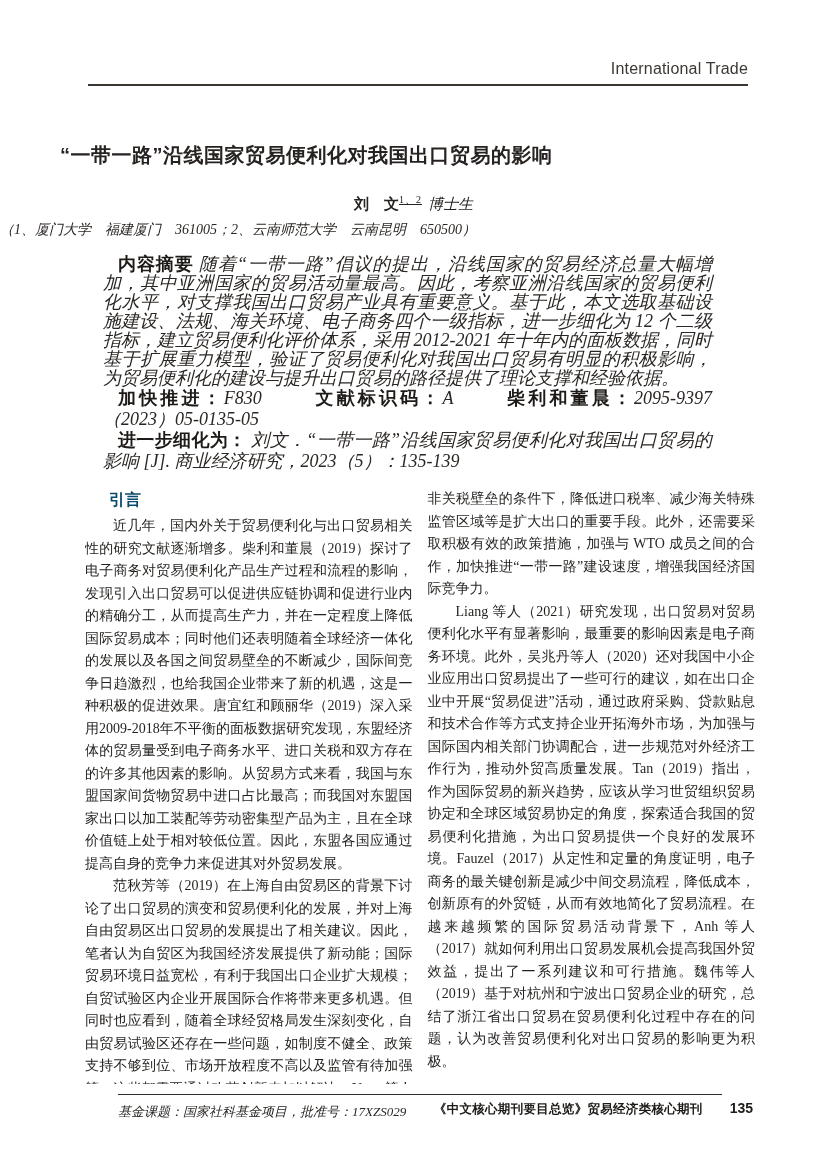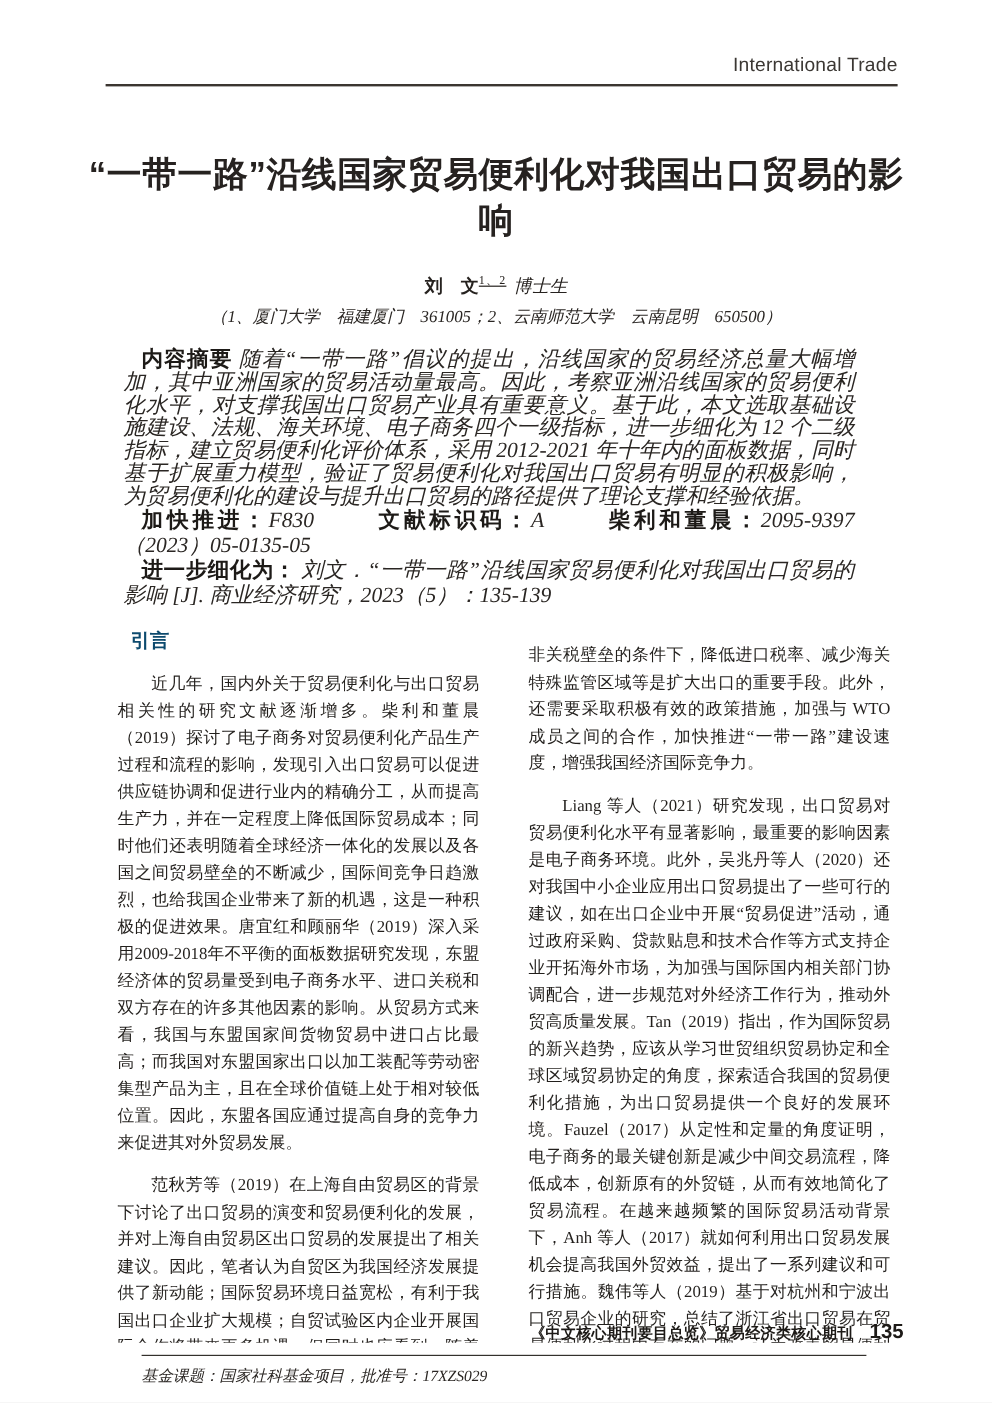--- a/index.html
+++ b/index.html
@@ -1,38 +1,38 @@
 <!DOCTYPE html>
 <html><head>
 <meta charset="utf-8">
 <style>
   html,body{margin:0;padding:0;background:#e8e8e8;}
   .page{
     width:827px;height:1169px;background:#ffffff;color:#201d1a;
-    position:relative;box-sizing:border-box;padding-top:46px;overflow:hidden;
+    position:relative;box-sizing:border-box;padding-top:60px;overflow:hidden;
     font-family:"Liberation Serif","DejaVu Serif",serif;margin:0 auto;
   }
   
   .hdr{margin:0 79px 0 88px;}
   .hdr-text{
     text-align:right;font-family:"Liberation Sans","DejaVu Sans",sans-serif;
     font-size:16px;color:#3b3733;line-height:18px;letter-spacing:.2px;
   }
   .hdr-rule{border:none;border-top:2px solid #3b3530;margin:6px 0 0 0;}
   
   .title{
-    margin:56px 60px 0 60px;text-align:center;
+    margin:56px 60px 0 60px;
     font-family:"Liberation Sans","DejaVu Sans",sans-serif;
-    font-size:29px;font-weight:700;line-height:1.3;color:#262220;letter-spacing:.5px;
+    font-size:20px;font-weight:700;line-height:1.3;color:#262220;letter-spacing:.5px;
   }
   .author-line{margin-top:22px;text-align:center;font-size:15px;line-height:20px;color:#26221f;}
   .author-name{font-family:"Liberation Sans","DejaVu Sans",sans-serif;font-weight:700;}
   .author-sup{font-size:10px;vertical-align:super;letter-spacing:1px;text-decoration:underline;}
   .author-role{font-style:italic;margin-left:6px;}
-  .affil{margin-top:6px;text-align:center;font-size:14px;line-height:19px;font-style:italic;color:#2a2623;}
+  .affil{margin-top:6px;font-size:14px;line-height:19px;font-style:italic;color:#2a2623;}
   
   .absblock{
     margin:16px 115px 0 103px;font-size:18px;line-height:19px;
     text-align:justify;color:#2a2623;
   }
   .absblock .entry{text-indent:15px;}
   .lab{
     font-family:"Liberation Sans","DejaVu Sans",sans-serif;font-weight:700;
     font-style:normal;color:#1d1a17;
   }
@@ -41,32 +41,32 @@
   .metaline .pair{margin-right:46px;}
   .metaline .pair:last-child{margin-right:0;}
   .cit{line-height:21px;}
   
   .columns{display:flex;gap:15px;margin:16px 72px 0 85px;height:596px;overflow:hidden;}
   .col{flex:1;font-size:14px;line-height:22.5px;text-align:justify;color:#221f1c;}
   .sec-h{
     font-family:"Liberation Sans","DejaVu Sans",sans-serif;font-weight:700;
     font-size:16px;line-height:24px;margin:0 0 3px 0;text-indent:24px;color:#0c4a6e;
   }
-  .col p{margin:13px;text-indent:2em;}
+  .col p{margin:0;text-indent:2em;}
   .col p.no-indent{text-indent:0;}
   
   .fn-rule{border:none;border-top:1.5px solid #33302c;margin:10px 105px 0 118px;}
   .fn-text{margin:8px 105px 0 118px;font-size:13px;line-height:18px;font-style:italic;color:#2a2623;}
   
   .footer{
-    position:absolute;top:1100px;right:74px;display:flex;align-items:baseline;gap:14px;
+    position:absolute;top:1100px;right:74px;display:flex;align-items:baseline;gap:27px;
     font-family:"Liberation Sans","DejaVu Sans",sans-serif;color:#1d1a17;
   }
   .footer-note{font-size:12.5px;font-weight:700;letter-spacing:.3px;}
-  .footer-page{font-size:17px;font-weight:700;}
+  .footer-page{font-size:14px;font-weight:700;}
 </style>
 </head>
 <body>
 
 <div class="page">
 
   <div class="hdr">
     <div class="hdr-text">International Trade</div>
     <hr class="hdr-rule">
   </div>

